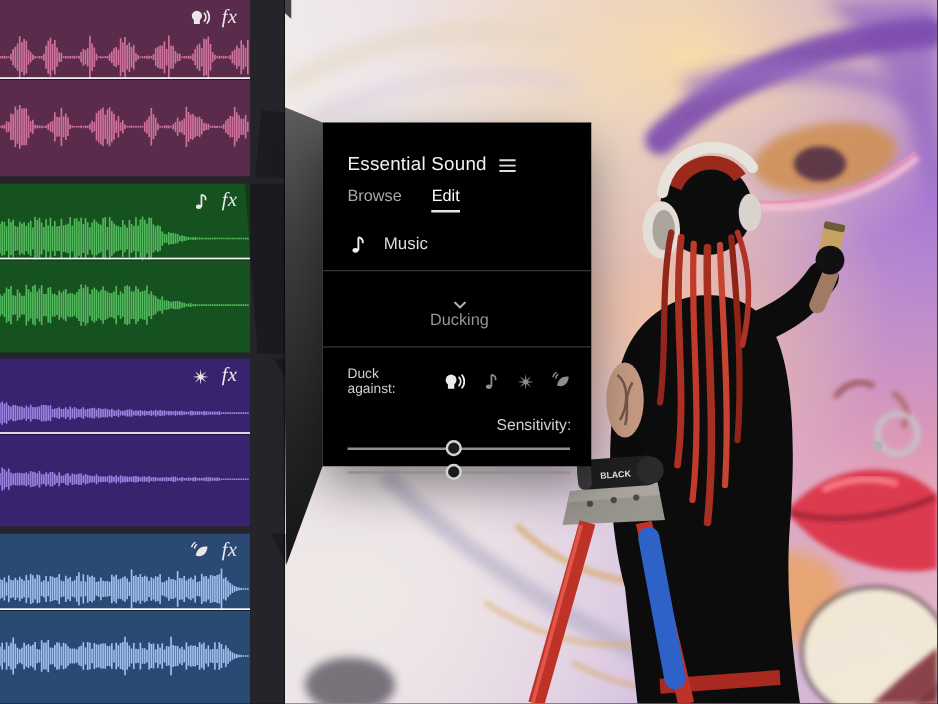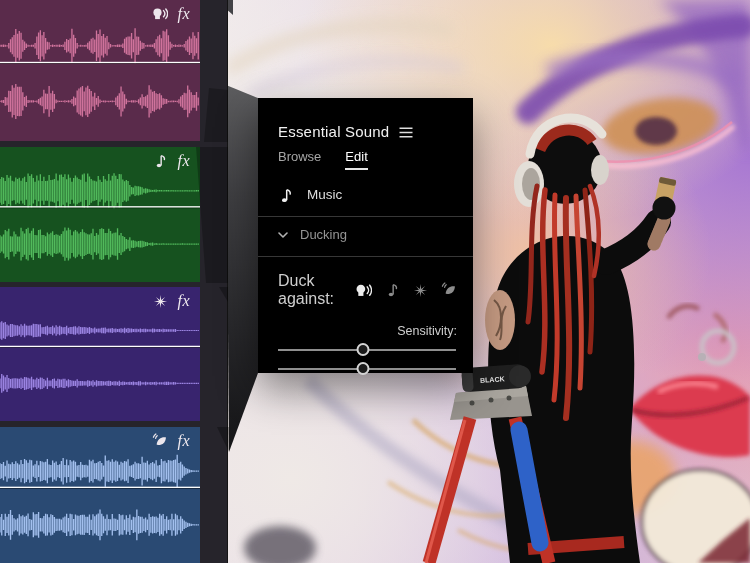--- a/index.html
+++ b/index.html
@@ -37,24 +37,24 @@
          color:#d6d6d6;}
   .panel-title-row{display:flex;align-items:center;gap:10px;}
   .panel-title{font-size:15px;color:#f1f1f1;letter-spacing:.2px;}
   .hamburger{display:inline-flex;margin-top:1px;cursor:pointer;}
   .tabs{display:flex;gap:24px;margin-top:9px;font-size:13px;}
   .tab{color:#a6a6a6;padding-bottom:4px;cursor:pointer;}
   .tab.active{color:#ffffff;border-bottom:2px solid #e6e6e6;}
   .clip-type-row{margin-top:17px;display:flex;align-items:flex-start;gap:13px;font-size:13.5px;color:#dedede;}
   .clip-type-row .icon{color:#f0f0f0;display:inline-flex;}
   .divider{height:1px;background:#373737;margin:12px -16px 0 -20px;}
-  .section-row{margin-top:10px;display:flex;align-items:center;gap:12px;font-size:13px;color:#959595;
-               padding-bottom:2px;cursor:pointer;}
+  .section-row{margin-top:22px;display:flex;align-items:center;font-size:13px;color:#959595;
+               padding-bottom:2px;cursor:pointer;flex-direction:column;}
   .section-row .chev{color:#b2b2b2;display:inline-flex;margin-top:2px;}
-  .duck-row{margin-top:15px;display:flex;align-items:center;font-size:16px;color:#cfcfcf;}
+  .duck-row{margin-top:15px;display:flex;align-items:center;font-size:11px;color:#cfcfcf;}
   .duck-icons{display:flex;align-items:center;gap:13px;margin-left:11px;}
   .duck-icon{color:#8d8d8d;display:inline-flex;cursor:pointer;}
   .duck-icon.active{color:#ececec;}
   .field-label{margin-top:16px;font-size:12.5px;color:#cfcfcf;text-align:right;}
   .slider{position:relative;height:14px;margin-top:5px;width:178px;cursor:pointer;}
   .slider-track{position:absolute;left:0;right:0;top:6px;height:2px;background:#8f8f8f;}
   .slider-handle{position:absolute;top:0;width:13px;height:13px;border:2px solid #d4d4d4;border-radius:50%;
                  background:#1b1b1b;transform:translateX(-50%);box-sizing:border-box;}
 </style>
 </head>

